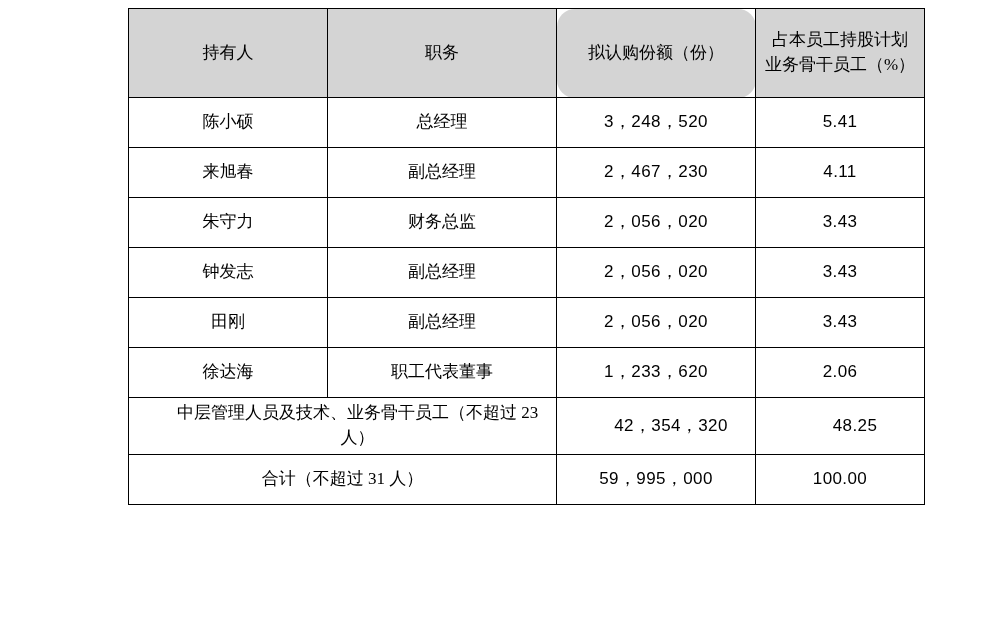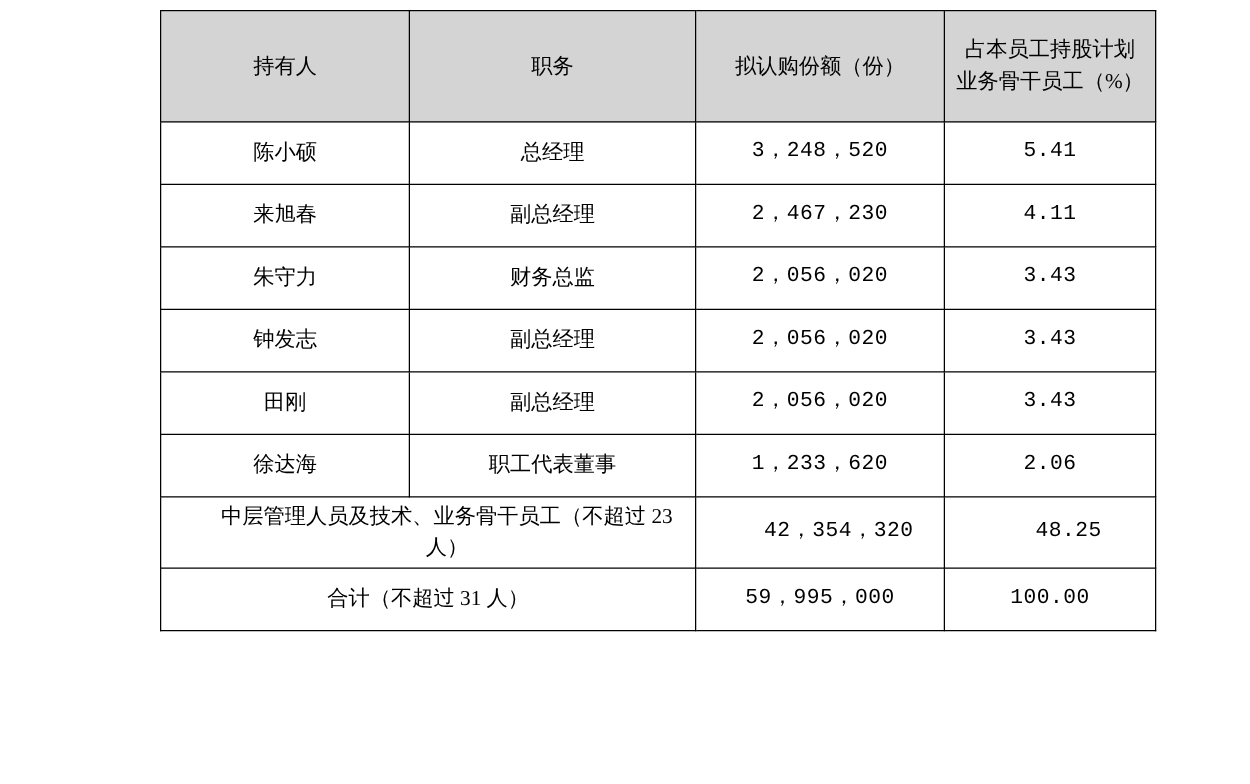--- a/index.html
+++ b/index.html
@@ -52,25 +52,25 @@
   }
   tbody td {
     height: 49px;
   }
   tbody tr.wide-row td {
     height: 56px;
     padding-left: 36px;
   }
   .col-holder { width: 186px; }
   .col-position { width: 216px; }
-  .col-amount { width: 186px; }
+  .col-amount { width: 186px; border-radius: 18px; }
   .col-ratio { width: 156px; }
   .num {
     letter-spacing: 0.4px;
-    font-family: Liberation Mono, monospace;
+    font-family: Liberation Sans, sans-serif;
   }
   .span-label {
     text-align: center;
     padding: 2px 10px;
     line-height: 1.5;
   }
   .total-label {
     text-align: center;
     margin-left: 16px;
   }

